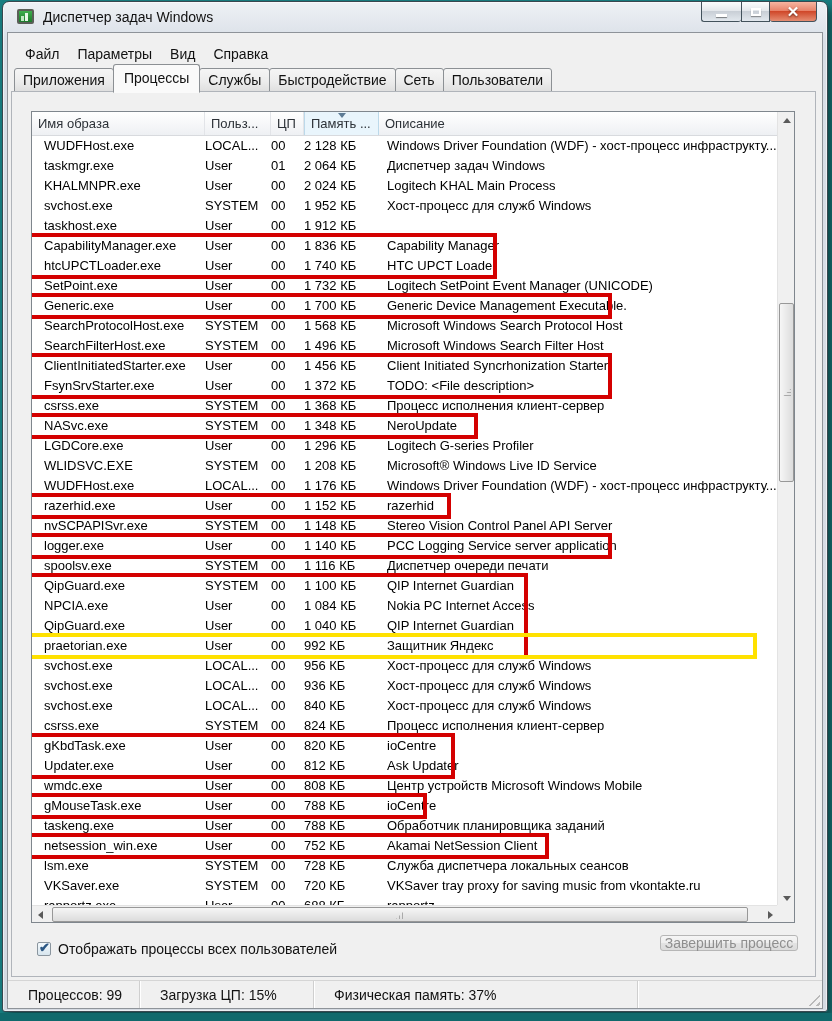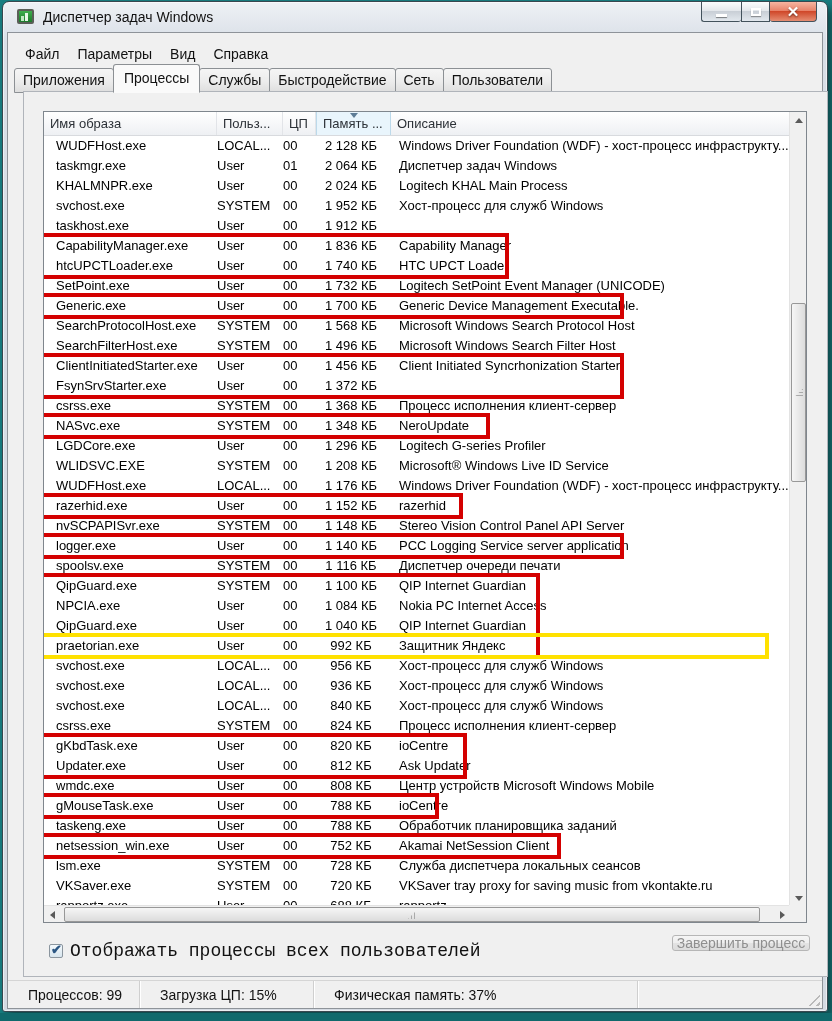--- a/index.html
+++ b/index.html
@@ -37,42 +37,42 @@
             background:#f0f0f0; border:1px solid #8e9399; }
 
   .menubar { position:absolute; left:0; top:0; width:100%; height:26px; display:flex; align-items:center; padding-left:8px; }
   .menu-item { font-size:14px; color:#111; padding:3px 9px;margin-top:16px; }
 
   .tabstrip { position:absolute; left:6px; top:31px; height:29px; display:flex; align-items:flex-end; }
   .tab { font-size:14px; color:#111; background:linear-gradient(#f5f5f5,#ececec 55%,#dedede);
          border:1px solid #8c9094; border-radius:3px 3px 0 0; padding:3px 8px 4px; margin-right:-1px; position:relative; }
   .tab.active { background:#fafafa; padding:5px 10px 6px; z-index:3; border-bottom:1px solid #fafafa; }
 
-  .tabpage { position:absolute; left:15px; top:58px; width:805px; height:886px;
+  .tabpage { position:absolute; left:3px; top:58px; width:805px; height:886px;
              background:#f0f0f0; border:1px solid #b0b4ba; }
 
   
   .lv { position:absolute; left:19px; top:19px; width:764px; height:812px;
         background:#fff; border:1px solid #7f868d; overflow:hidden; }
   .lv-head { position:absolute; left:0; top:0; width:747px; height:24px; display:flex;
              background:linear-gradient(#ffffff,#f5f6f8 60%,#eef0f3); border-bottom:1px solid #d8dade; }
   .hcell { font-size:13px; color:#2c3137; padding:4px 0 0 6px; border-right:1px solid #e2e4e8; position:relative;
            white-space:nowrap; overflow:hidden; }
   .h-name { width:173px; } .h-user { width:66px; } .h-cpu { width:33px; text-align:left; }
   .h-mem { width:75px; background:#e9f5fc; border-right:1px solid #bcd9ea; border-left:1px solid #bcd9ea; }
   .h-desc { flex:1; border-right:none; }
   .sort-arrow { position:absolute; left:50%; top:1px; margin-left:-4px; width:0; height:0;
                 border-left:4px solid transparent; border-right:4px solid transparent; border-top:5px solid #5e7c96; }
 
   .rows { position:absolute; left:0; top:24px; width:747px; height:771px; overflow:hidden; }
   .row { display:flex; height:20px; line-height:20px; font-size:13px; color:#000; white-space:nowrap; }
   .c-name { width:173px; padding-left:12px; overflow:hidden; }
   .c-user { width:66px; overflow:hidden; }
   .c-cpu  { width:33px; }
-  .c-mem  { width:75px; text-align:center; padding-right:5px; }
+  .c-mem  { width:75px; text-align:left; padding-right:5px; }
   .c-desc { flex:1; padding-left:8px; overflow:hidden; }
 
   .annot { position:absolute; left:-4px; pointer-events:none; z-index:6; border:4px solid red; }
 
   
   .vscroll { position:absolute; right:0; top:0; width:17px; height:795px; background:#f0f0f0; border-left:1px solid #e3e3e3; }
   .vthumb { position:absolute; left:1px; top:191px; width:15px; height:179px;
             background:linear-gradient(90deg,#f6f6f6,#dcdcdc); border:1px solid #989898; border-radius:2px; }
   .vthumb .grip { position:absolute; left:3px; top:50%; margin-top:-4px; width:8px; height:8px;
                   background:repeating-linear-gradient(#aaa 0 1px,transparent 1px 3px); }
@@ -87,21 +87,21 @@
   .tri-down { border-left:4px solid transparent; border-right:4px solid transparent; border-top:5px solid #5a5a5a; }
   .tri-left { border-top:4px solid transparent; border-bottom:4px solid transparent; border-right:5px solid #5a5a5a; }
   .tri-right{ border-top:4px solid transparent; border-bottom:4px solid transparent; border-left:5px solid #5a5a5a; }
   .corner { position:absolute; right:0; bottom:0; width:17px; height:17px; background:#f0f0f0; }
 
   
   .chk-row { position:absolute; left:25px; top:849px; display:flex; align-items:center; }
   .chk { width:14px; height:14px; border:1px solid #8a959e; border-radius:2px;
          background:linear-gradient(#f4f9fc,#d7e5ee); position:relative; }
   .chk span { position:absolute; left:1px; top:-3px; font-size:13px; font-weight:bold; color:#2c5784; }
-  .chk-label { font-size:18px; color:#111; margin-left:7px;font-family:Liberation Mono, monospace; }
+  .chk-label { font-size:14px; color:#111; margin-left:7px; }
   .end-btn { position:absolute; left:648px; top:843px; width:138px; height:16px;
              border:1px solid #b6b6b6; border-radius:3px; color:#8f8f8f; font-size:14px;
              background:linear-gradient(#f5f5f5,#eeeeee 50%,#e3e3e3 50%,#dcdcdc);
              display:flex; align-items:center; justify-content:center; }
 
   
   .statusbar { position:absolute; left:0; bottom:0; width:100%; height:28px; background:#f0f0f0;
                border-top:1px solid #d5d5d5; display:flex; align-items:center; font-size:14px; color:#111; }
   .pane { height:100%; display:flex; align-items:center; padding-left:20px; border-right:1px solid #cfcfcf;
           box-shadow:1px 0 0 #ffffff; white-space:nowrap; }
@@ -249,20 +249,21 @@
               <span class="c-user">User</span>
               <span class="c-cpu">00</span>
               <span class="c-mem">1 456 КБ</span>
               <span class="c-desc">Client Initiated Syncrhonization Starter</span>
             </div>
             <div class="row">
               <span class="c-name">FsynSrvStarter.exe</span>
               <span class="c-user">User</span>
               <span class="c-cpu">00</span>
               <span class="c-mem">1 372 КБ</span>
+              <span class="c-desc">TODO: &lt;File description&gt;</span>
             </div>
             <div class="row">
               <span class="c-name">csrss.exe</span>
               <span class="c-user">SYSTEM</span>
               <span class="c-cpu">00</span>
               <span class="c-mem">1 368 КБ</span>
               <span class="c-desc">Процесс исполнения клиент-сервер</span>
             </div>
             <div class="row">
               <span class="c-name">NASvc.exe</span>

